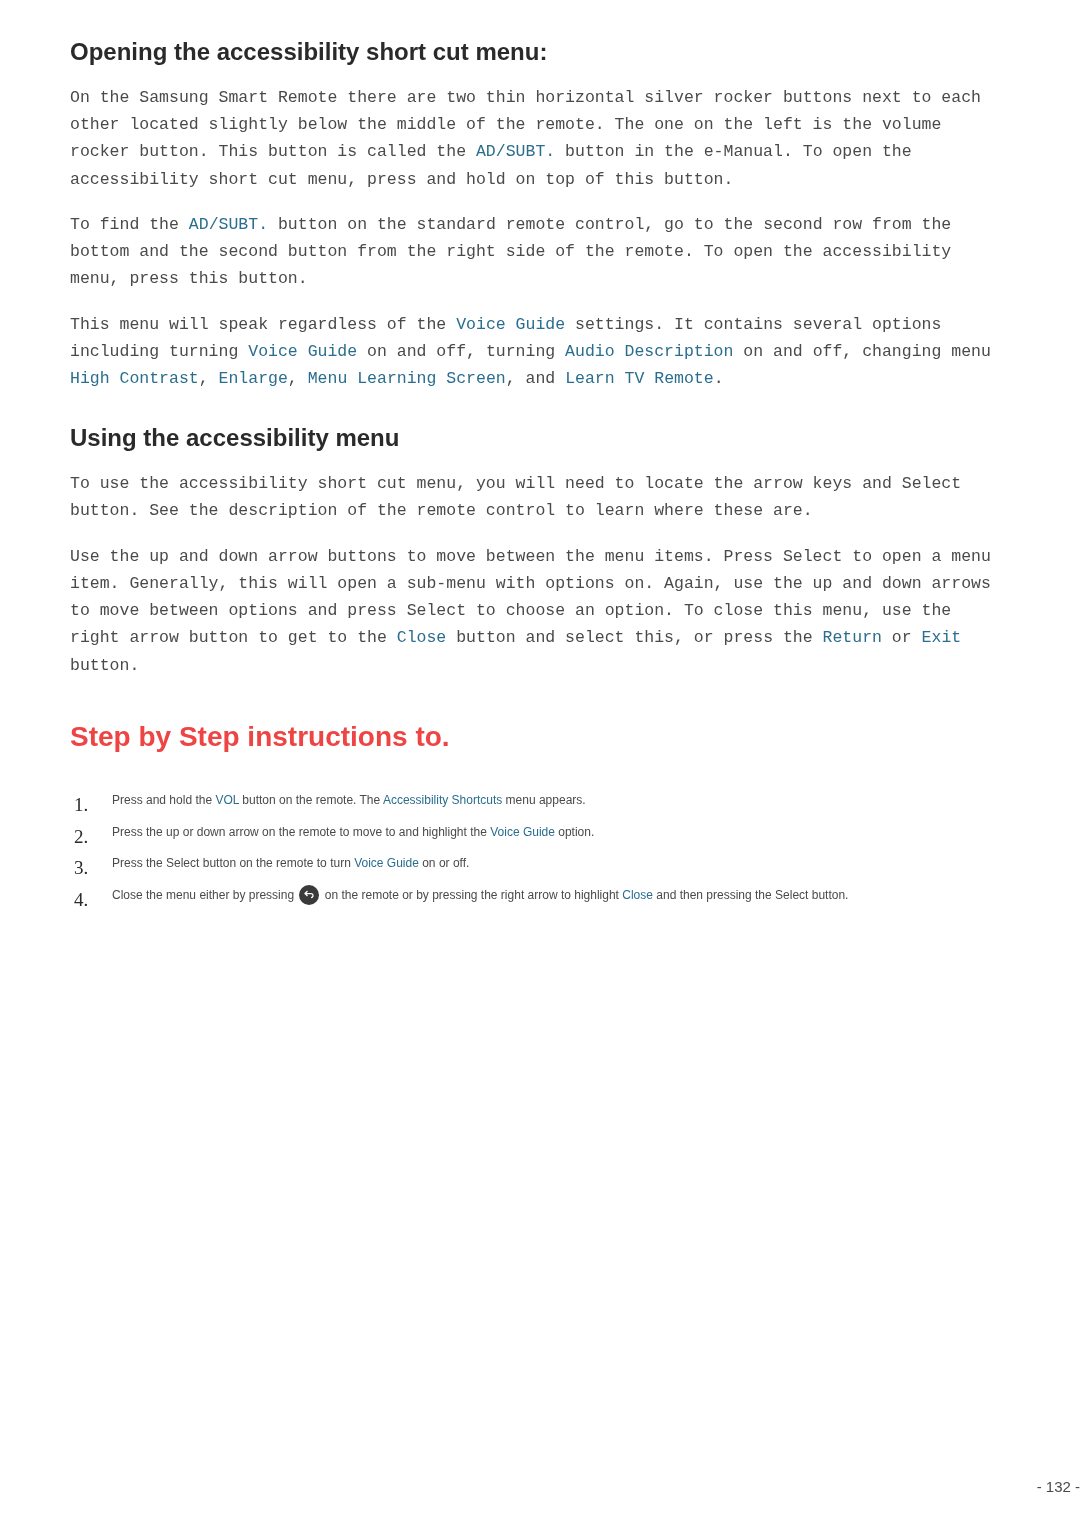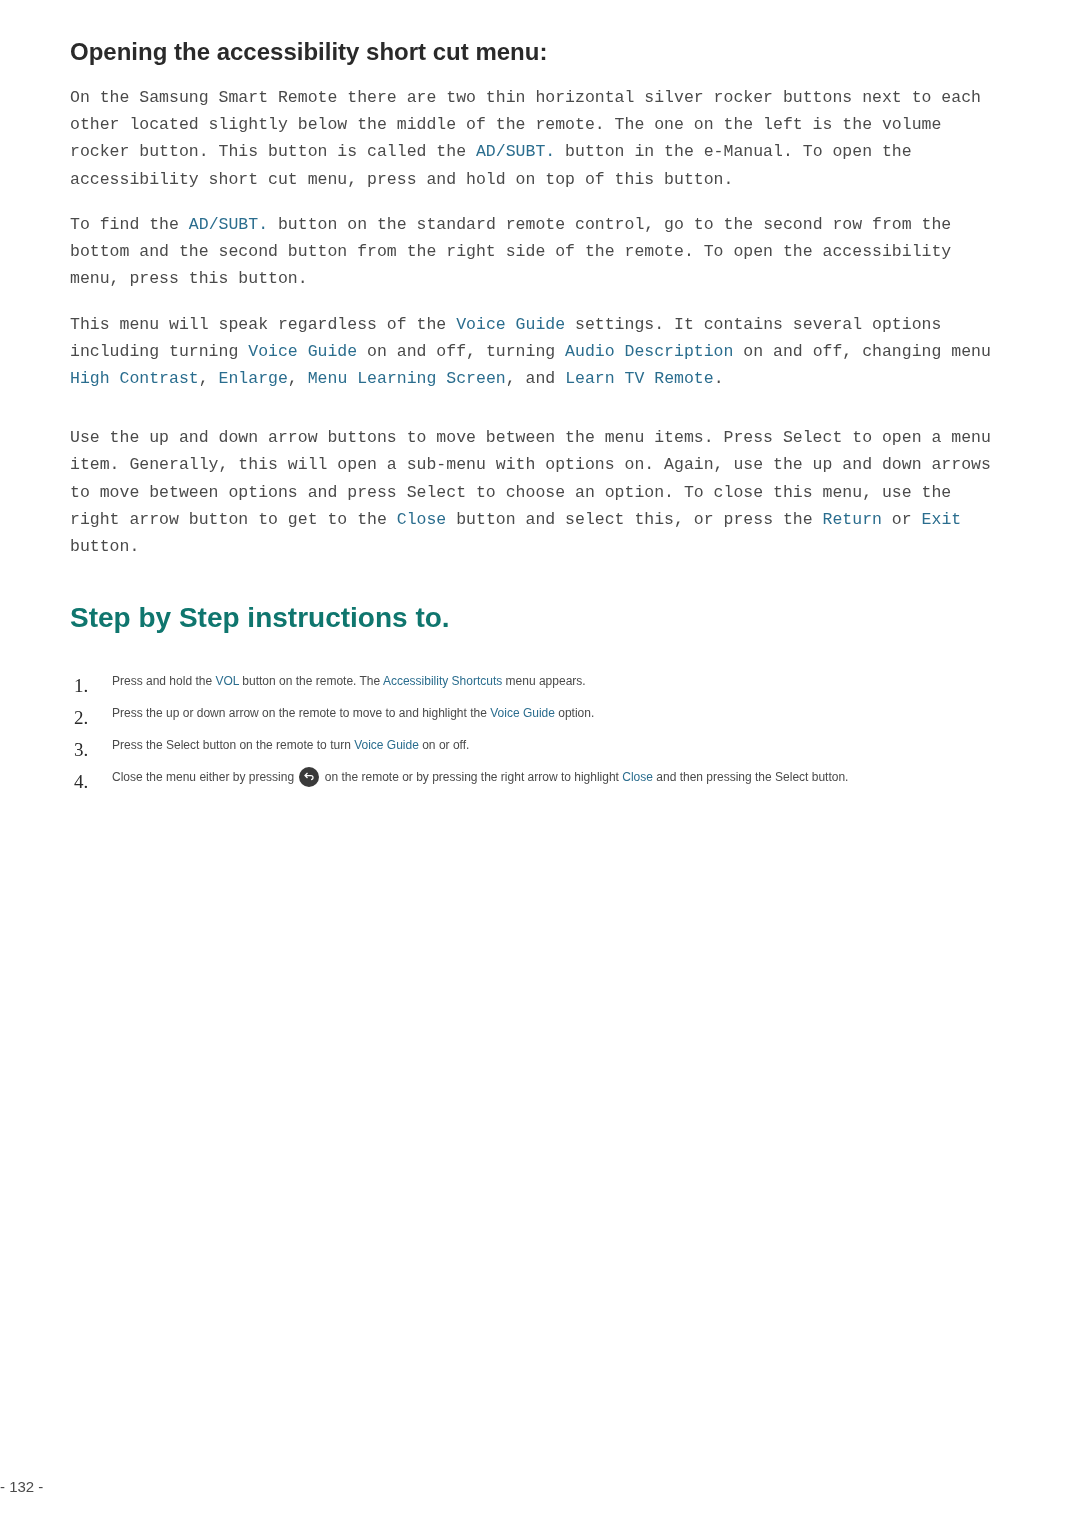--- a/index.html
+++ b/index.html
@@ -18,21 +18,21 @@
   }
   h3 {
     font-size: 24px;
     font-weight: 600;
     color: #2a2a2a;
     margin-bottom: 18px;
   }
   h2 {
     font-size: 28px;
     font-weight: 600;
-    color: #0f766e;
+    color: #ef4444;
     margin-top: 42px;
     margin-bottom: 38px;
   }
   p {
     font-size: 16.5px;
     line-height: 1.65;
     color: #4a4a4a;
     margin-bottom: 18px;
     font-family: Liberation Mono, monospace;
   }
@@ -81,21 +81,21 @@
   }
   .return-icon svg {
     width: 12px;
     height: 12px;
   }
   .page-number {
     position: absolute;
     bottom: 32px;
     left: 0;
     right: 0;
-    text-align: left;
+    text-align: right;
     font-size: 15px;
     color: #4a4a4a;
   }
 </style>
 </head>
 <body>
 
 <div class="section">
   <h3>Opening the accessibility short cut menu:</h3>
   <p>
@@ -103,20 +103,22 @@
   </p>
   <p>
     <span>To find the </span><span class="term">AD/SUBT.</span><span> button on the standard remote control, go to the second row from the bottom and the second button from the right side of the remote. To open the accessibility menu, press this button.</span>
   </p>
   <p>
     <span>This menu will speak regardless of the </span><span class="term">Voice Guide</span><span> settings. It contains several options including turning </span><span class="term">Voice Guide</span><span> on and off, turning </span><span class="term">Audio Description</span><span> on and off, changing menu </span><span class="term">High Contrast</span><span>, </span><span class="term">Enlarge</span><span>, </span><span class="term">Menu Learning Screen</span><span>, and </span><span class="term">Learn TV Remote</span><span>.</span>
   </p>
 </div>
 
 <div class="section">
+  <h3>Using the accessibility menu</h3>
+  <p>To use the accessibility short cut menu, you will need to locate the arrow keys and Select button. See the description of the remote control to learn where these are.</p>
   <p>
     <span>Use the up and down arrow buttons to move between the menu items. Press Select to open a menu item. Generally, this will open a sub-menu with options on. Again, use the up and down arrows to move between options and press Select to choose an option. To close this menu, use the right arrow button to get to the </span><span class="term">Close</span><span> button and select this, or press the </span><span class="term">Return</span><span> or </span><span class="term">Exit</span><span> button.</span>
   </p>
 </div>
 
 <h2>Step by Step instructions to.</h2>
 
 <div class="section">
   <ol>
     <li>

